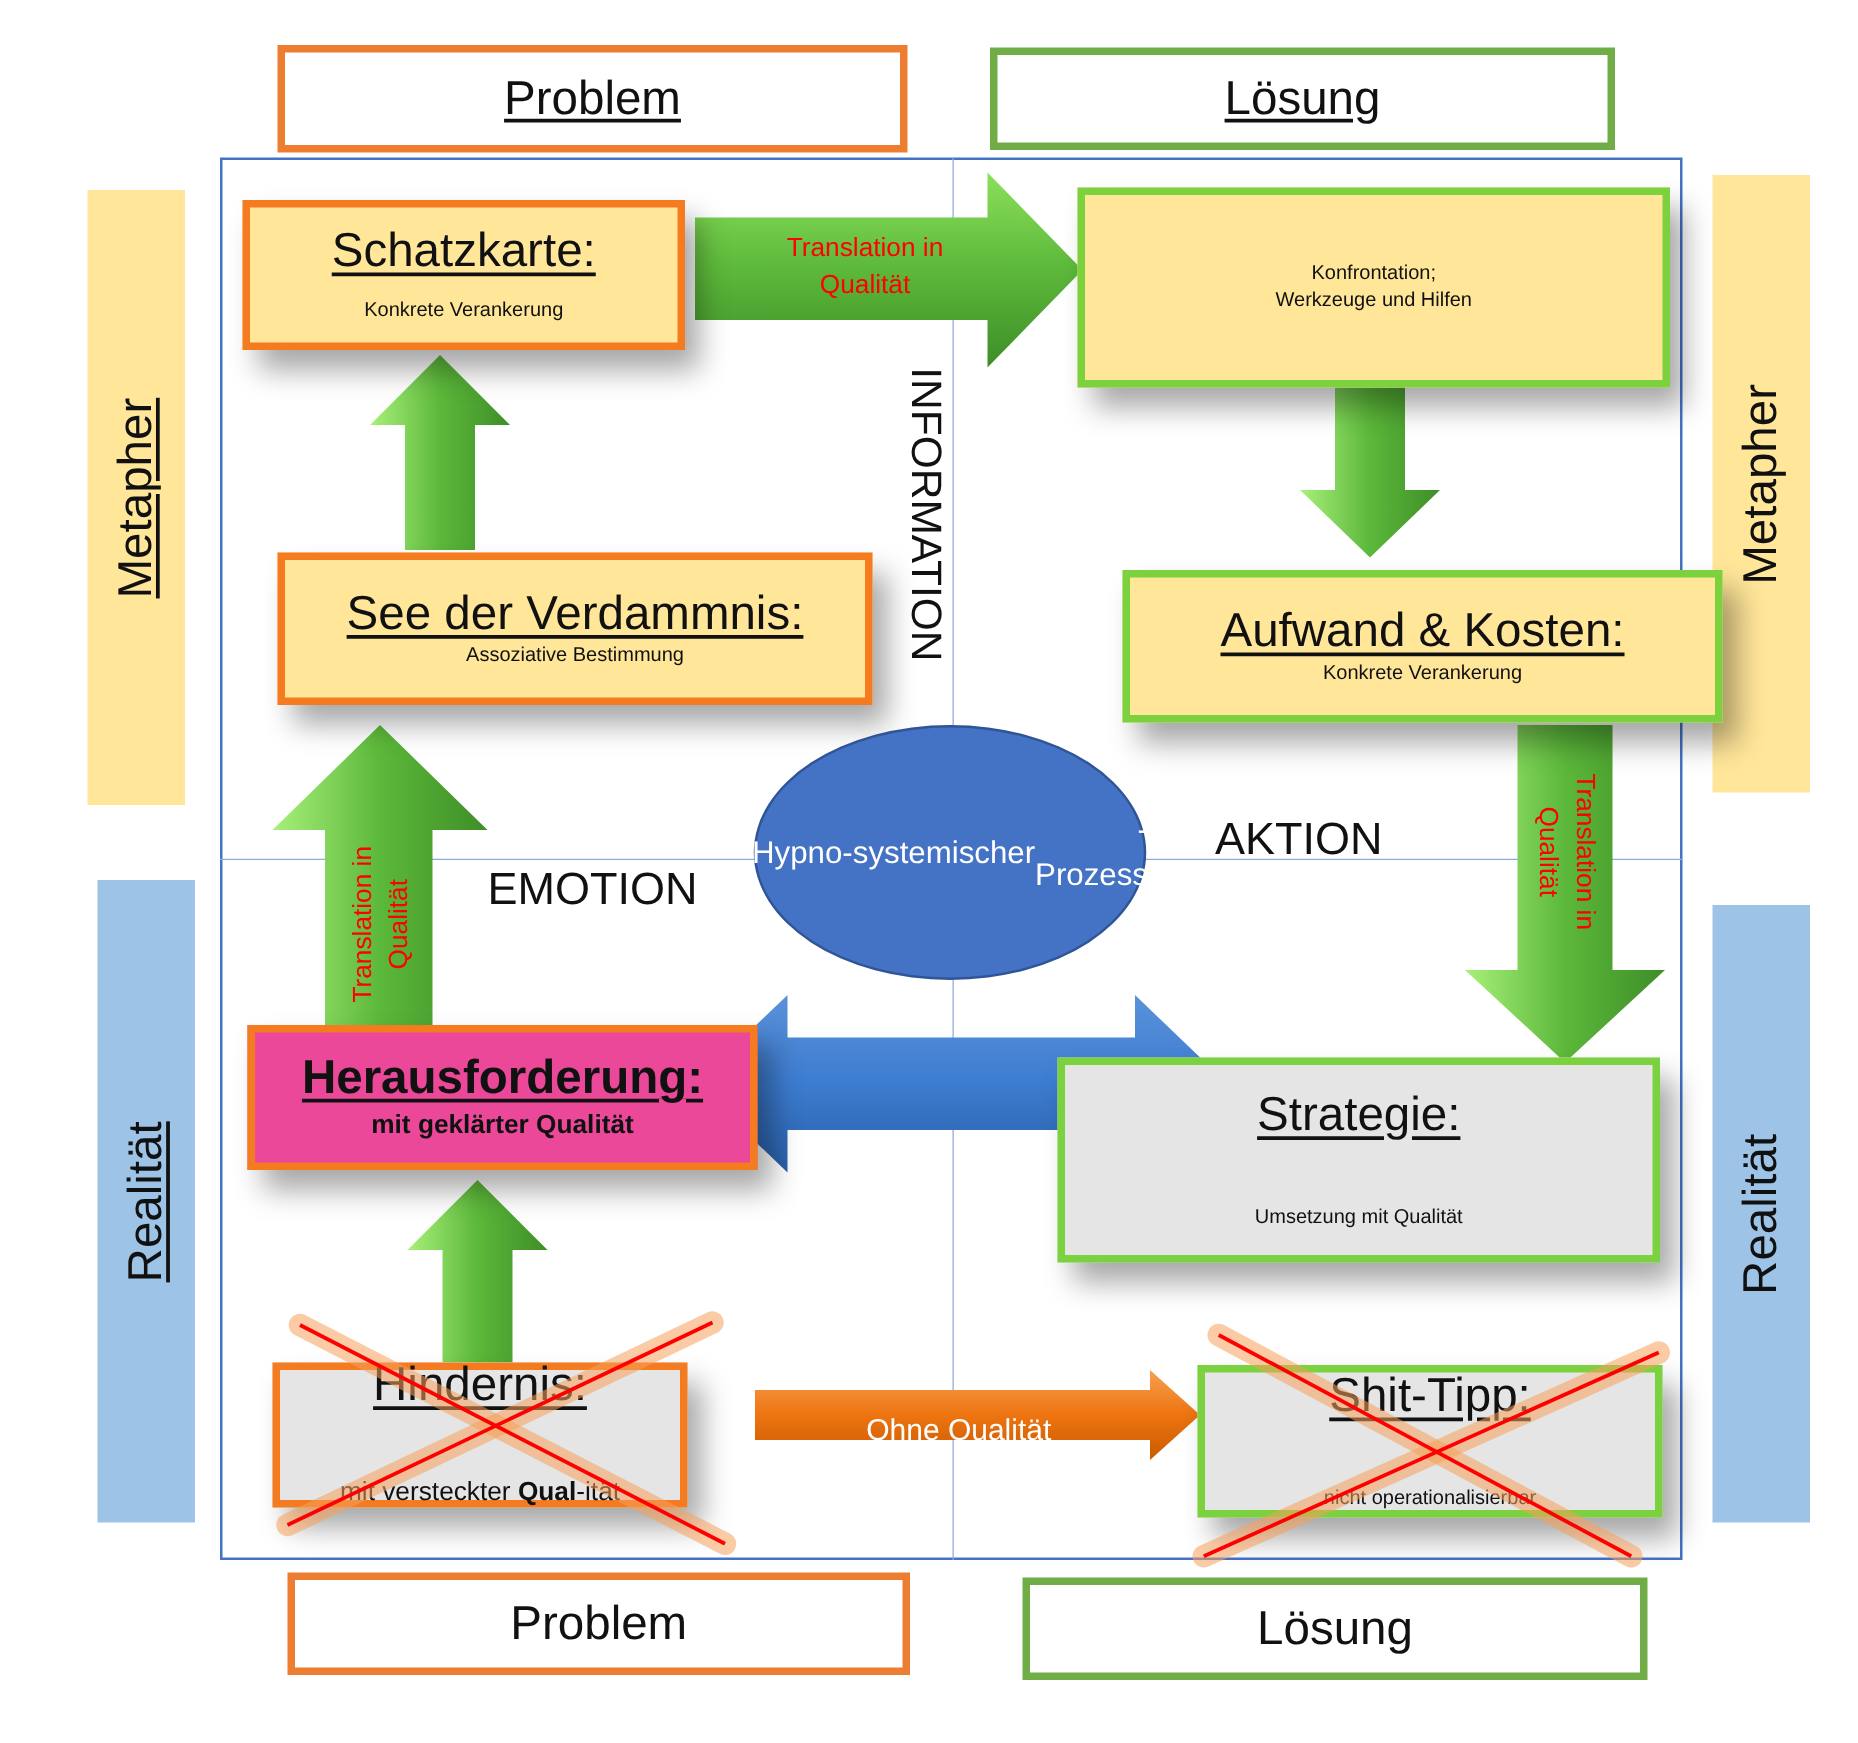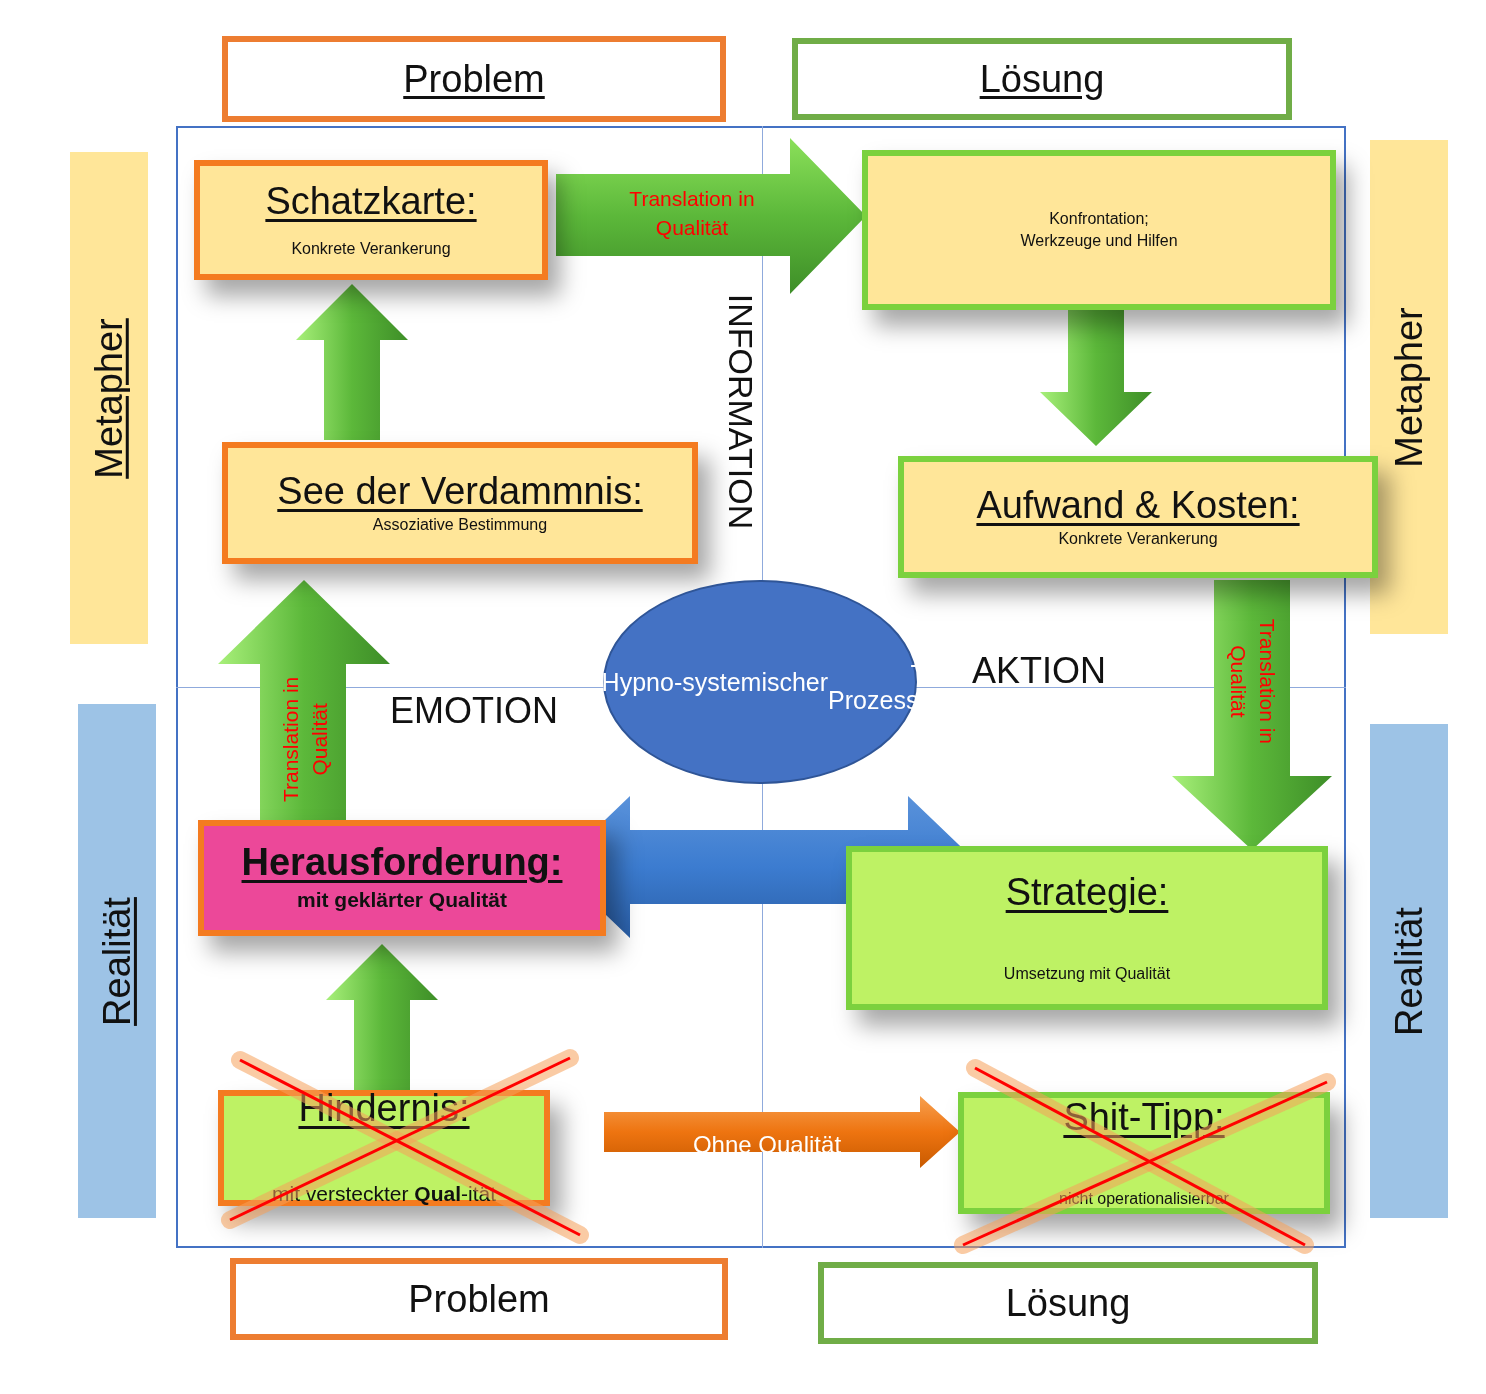--- a/index.html
+++ b/index.html
@@ -14,21 +14,21 @@
   .side.yellow{background:#FFE699;}
   .side.blue{background:#9DC3E6;}
   .side .u{text-decoration:underline;text-underline-offset:4px;}
   .grid{position:absolute;left:176px;top:126px;width:1170px;height:1122px;border:2px solid #4472C4;box-sizing:border-box;}
   .vline{position:absolute;left:762px;top:126px;width:1px;height:1122px;background:#8FAADC;}
   .hline{position:absolute;left:176px;top:687px;width:1170px;height:1px;background:#8FAADC;}
   .box{position:absolute;box-sizing:border-box;border:6px solid;display:flex;flex-direction:column;align-items:center;justify-content:center;text-align:center;box-shadow:12px 16px 22px rgba(0,0,0,0.35);}
   .box.o{border-color:#F47B20;}
   .box.g{border-color:#7BD13E;}
   .box.y{background:#FFE699;}
-  .box.b{background:#bef264;gap:48px;}
+  .box.b{background:#e5e5e5;gap:48px;}
   .box.b2{background:#ec4899;font-weight:bold;}
   .box .t{font-size:38px;text-decoration:underline;text-underline-offset:5px;line-height:1.15;}
   .box .s{font-size:16px;line-height:1.4;}
   .box .s.sm{font-size:21px;}
   .label{position:absolute;font-size:36px;color:#111;white-space:nowrap;}
   .redtxt{color:#FF0000;font-size:21px;text-align:center;line-height:1.4;}
   .ellipse{position:absolute;left:603px;top:580px;width:314px;height:204px;border-radius:50%;background:#4472C4;border:2px solid #2F5597;box-sizing:border-box;display:flex;flex-direction:row;align-items:center;justify-content:center;color:#fff;font-size:25px;line-height:1.45;text-align:right;}
   svg{position:absolute;overflow:visible;}
 </style>
 </head>

